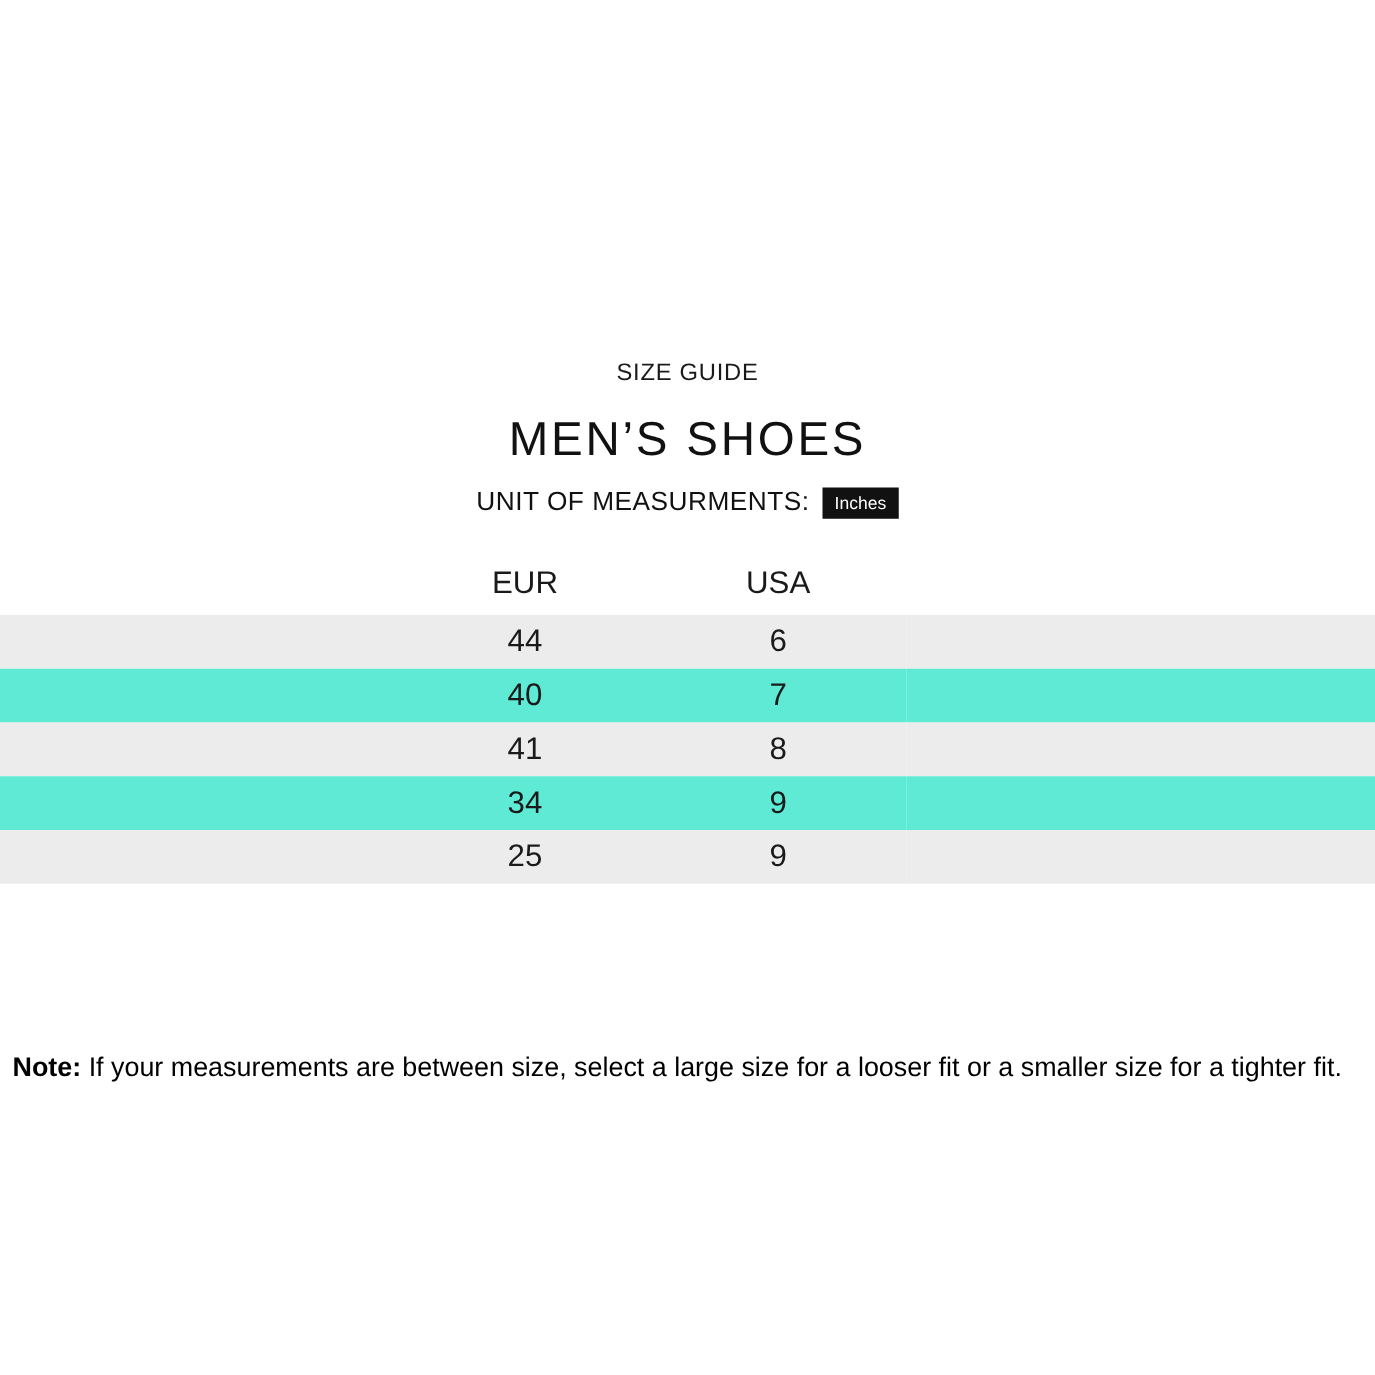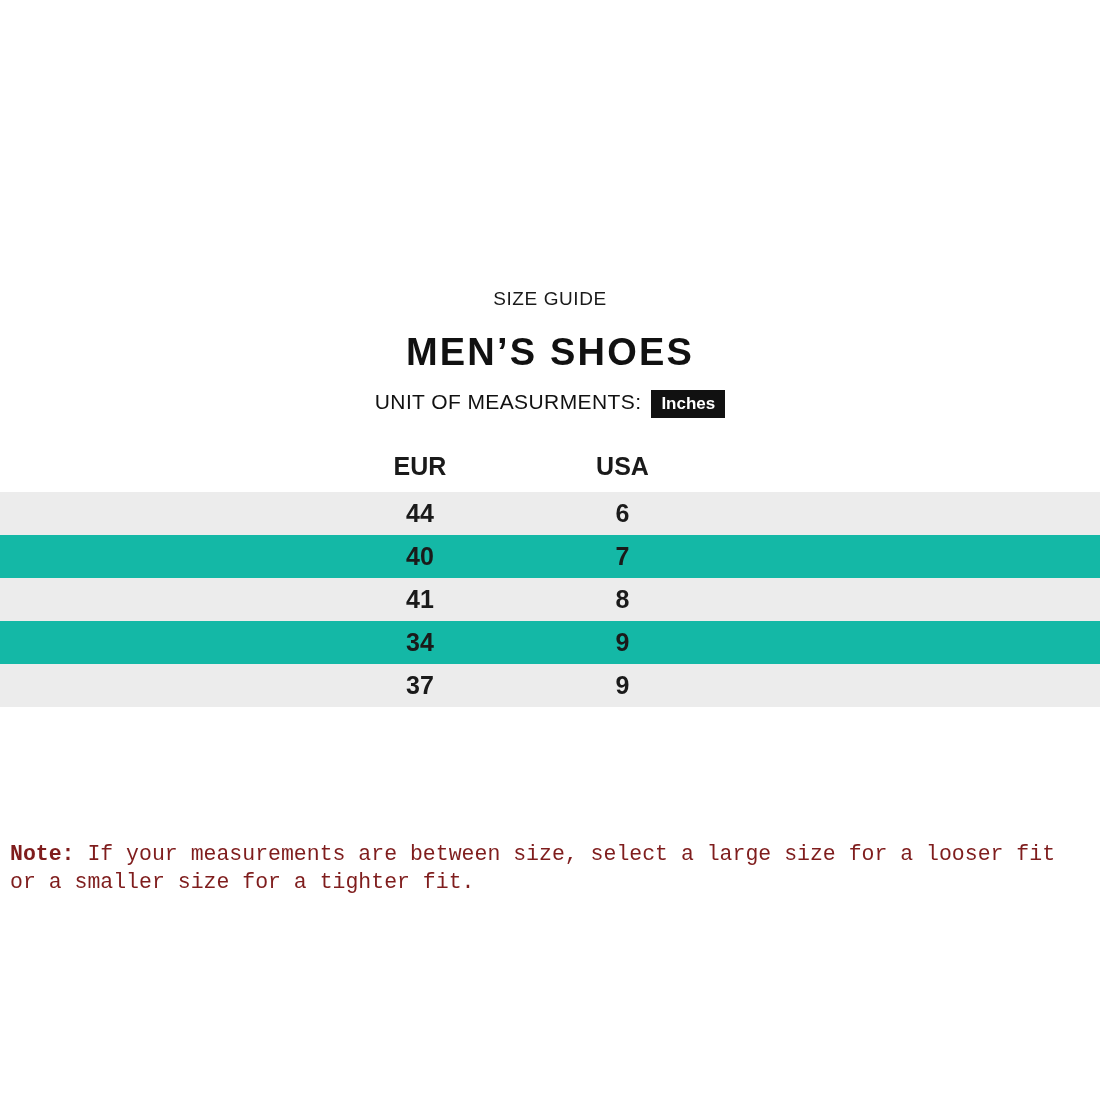--- a/index.html
+++ b/index.html
@@ -35,21 +35,21 @@
   .eyebrow {
     font-size: 19px;
     letter-spacing: 0.6px;
     color: #1a1a1a;
     font-weight: 400;
     line-height: 1.2;
   }
 
   .main-title {
     font-size: 38px;
-    font-weight: 700;
+    font-weight: 400;
     letter-spacing: 2.2px;
     margin-top: 20px;
     color: #111111;
     line-height: 1.15;
   }
 
   .unit-row {
     margin-top: 16px;
     display: flex;
     align-items: flex-start;
@@ -60,22 +60,22 @@
   .unit-label {
     font-size: 21px;
     font-weight: 500;
     letter-spacing: 0.4px;
     color: #111111;
   }
 
   .unit-value {
     background: #111111;
     color: #ffffff;
-    font-size: 17px;
-    font-weight: 700;
+    font-size: 14px;
+    font-weight: 400;
     padding: 5px 10px 6px 10px;
     line-height: 1;
     display: inline-block;
   }
 
   .table-wrap {
     position: absolute;
     top: 424px;
     left: 0;
     width: 1100px;
@@ -83,56 +83,55 @@
 
   table.size-table {
     border-collapse: collapse;
     width: 1100px;
     table-layout: fixed;
   }
 
   table.size-table th,
   table.size-table td {
     text-align: center;
-    font-weight: 700;
+    font-weight: 400;
     font-size: 25px;
     color: #1a1a1a;
     padding: 0;
     height: 43px;
     vertical-align: middle;
   }
 
   table.size-table thead th {
     height: 44px;
     padding-bottom: 4px;
   }
 
   table.size-table tbody tr.shaded td {
     background: #ececec;
   }
 
   table.size-table tbody tr.plain td {
-    background: #14b8a6;
+    background: #5eead4;
   }
 
   
   col.spacer-left { width: 320px; }
   col.col-eur { width: 200px; }
   col.col-usa { width: 205px; }
   col.spacer-right { width: 375px; }
 
   .note {
     position: absolute;
     top: 820px;
     left: 10px;
     width: 1080px;
     font-size: 21.5px;
     line-height: 1.32;
-    color: #7f1d1d;
-    font-family: Liberation Mono, monospace;
+    color: #000000;
   }
   .note b {
     font-weight: 700;
   }
 </style>
 </head>
 <body>
 
 <div class="page">
 
@@ -181,21 +180,21 @@
           <td></td>
         </tr>
         <tr class="plain">
           <td></td>
           <td>34</td>
           <td>9</td>
           <td></td>
         </tr>
         <tr class="shaded">
           <td></td>
-          <td>37</td>
+          <td>25</td>
           <td>9</td>
           <td></td>
         </tr>
       </tbody>
     </table>
   </div>
 
   <div class="note">
     <b>Note:</b><span> If your measurements are between size, select a large size for a looser fit or a smaller size for a tighter fit.</span>
   </div>

